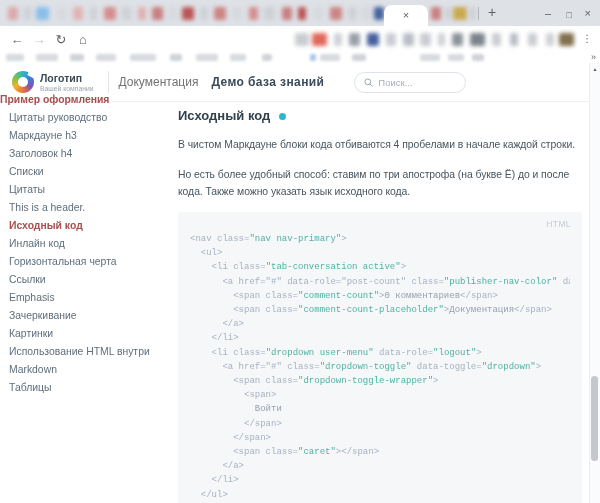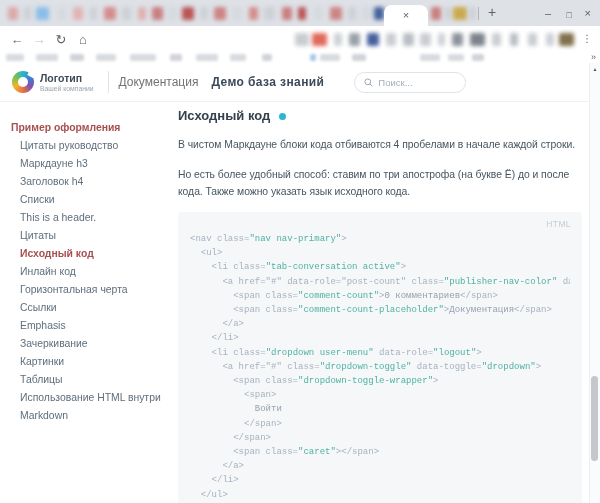--- a/index.html
+++ b/index.html
@@ -54,21 +54,21 @@
   .logo-title{font-size:10.5px;font-weight:700;color:#3d4a56;line-height:11px;}
   .logo-sub{font-size:6.8px;color:#9aa6b0;margin-top:1px;}
   .hdr-div{width:1px;height:22px;background:#dfe5ea;margin:0 10px 0 14px;}
   .hdr-section{font-size:12px;color:#737373;}
   .hdr-kb{font-size:12px;font-weight:700;color:#3a4a5a;margin-left:13px;letter-spacing:.4px;cursor:pointer;}
   .search{margin-left:30px;width:112px;height:21px;border:1px solid #dde3e9;border-radius:12px;
     display:flex;align-items:center;padding:0 9px;box-sizing:border-box;background:#fff;cursor:text;}
   .search-ph{font-size:9.5px;color:#a3afba;margin-left:5px;}
 
   
-  .sidebar{position:absolute;left:0;top:56px;width:168px;padding-left:11px;box-sizing:border-box;}
+  .sidebar{position:absolute;left:0;top:28px;width:168px;box-sizing:border-box;}
   .side-item{font-size:10.4px;line-height:18px;color:#5e6e7c;cursor:pointer;}
   .side-item.sub{padding-left:9px;}
   .side-item.active{color:#a84f4f;font-weight:700;}
 
   
   .main{position:absolute;left:178px;top:46px;width:404px;}
   .doc-title-row{display:flex;align-items:center;}
   .doc-title{font-size:13px;font-weight:700;color:#33414d;margin:0;line-height:14px;}
   .dot{width:7px;height:7px;border-radius:50%;background:#2bb5d2;margin-left:9px;}
   .para{margin:13px 0 0;font-size:10.4px;line-height:17px;color:#47555f;letter-spacing:-0.05px;}
@@ -199,31 +199,31 @@
         <span class="search-ph">Поиск...</span>
       </div>
     </div>
 
     <nav class="sidebar">
         <div class="side-item active">Пример оформления</div>
         <div class="side-item sub">Цитаты руководство</div>
         <div class="side-item sub">Маркдауне h3</div>
         <div class="side-item sub">Заголовок h4</div>
         <div class="side-item sub">Списки</div>
+        <div class="side-item sub">Цитаты</div>
         <div class="side-item sub">This is a header.</div>
-        <div class="side-item sub">Цитаты</div>
         <div class="side-item sub active">Исходный код</div>
         <div class="side-item sub">Инлайн код</div>
         <div class="side-item sub">Горизонтальная черта</div>
         <div class="side-item sub">Ссылки</div>
         <div class="side-item sub">Emphasis</div>
         <div class="side-item sub">Зачеркивание</div>
         <div class="side-item sub">Картинки</div>
+        <div class="side-item sub">Использование HTML внутри Markdown</div>
         <div class="side-item sub">Таблицы</div>
-        <div class="side-item sub">Использование HTML внутри Markdown</div>
       </nav>
 
     <main class="main">
       <div class="doc-title-row">
         <h1 class="doc-title">Исходный код</h1>
         <span class="dot"></span>
       </div>
       <p class="para">В чистом Маркдауне блоки кода отбиваются 4 пробелами в начале каждой строки.</p>
       <p class="para">Но есть более удобный способ: ставим по три апострофа (на букве Ё) до и после кода. Также можно указать язык исходного кода.</p>
       <div class="codeblock">

